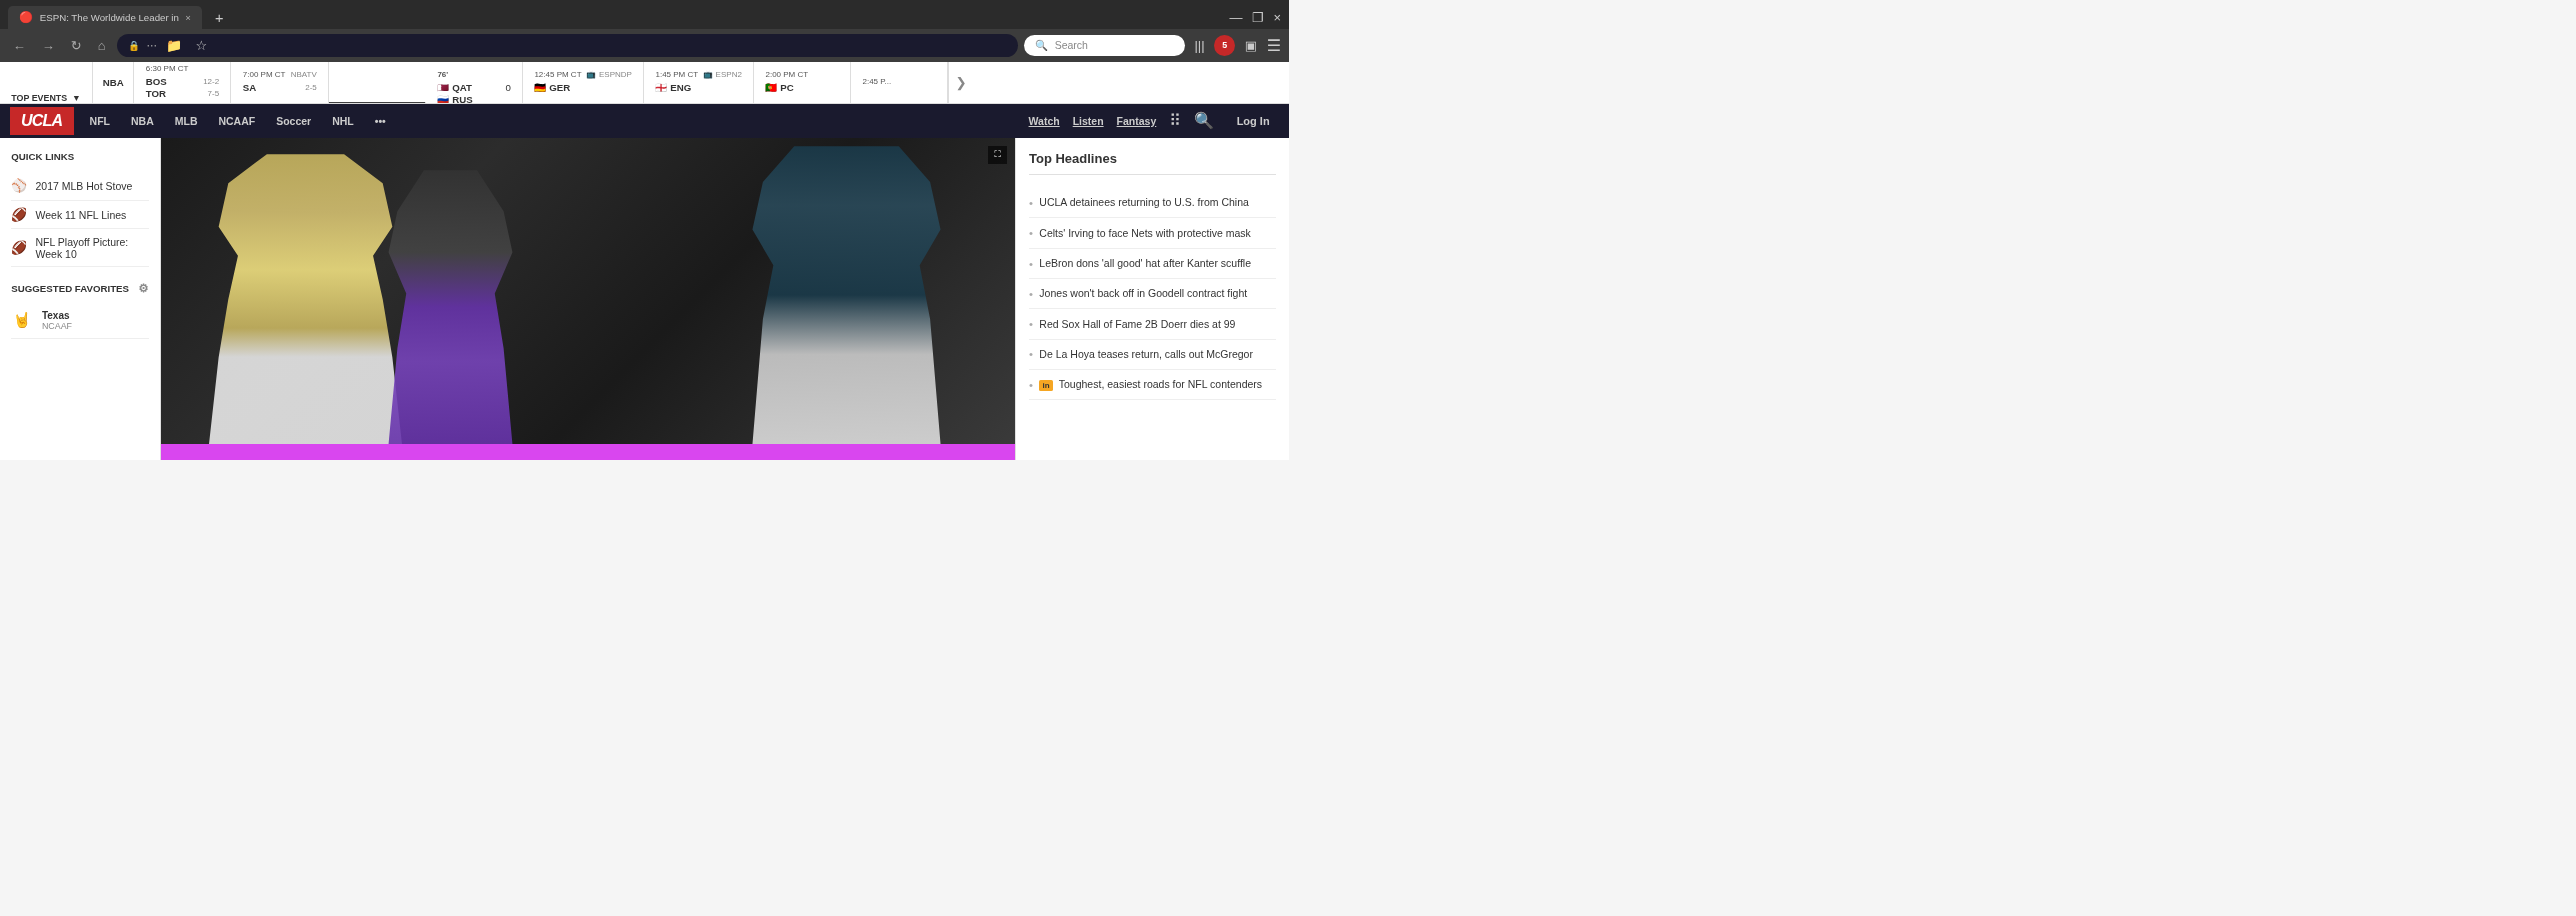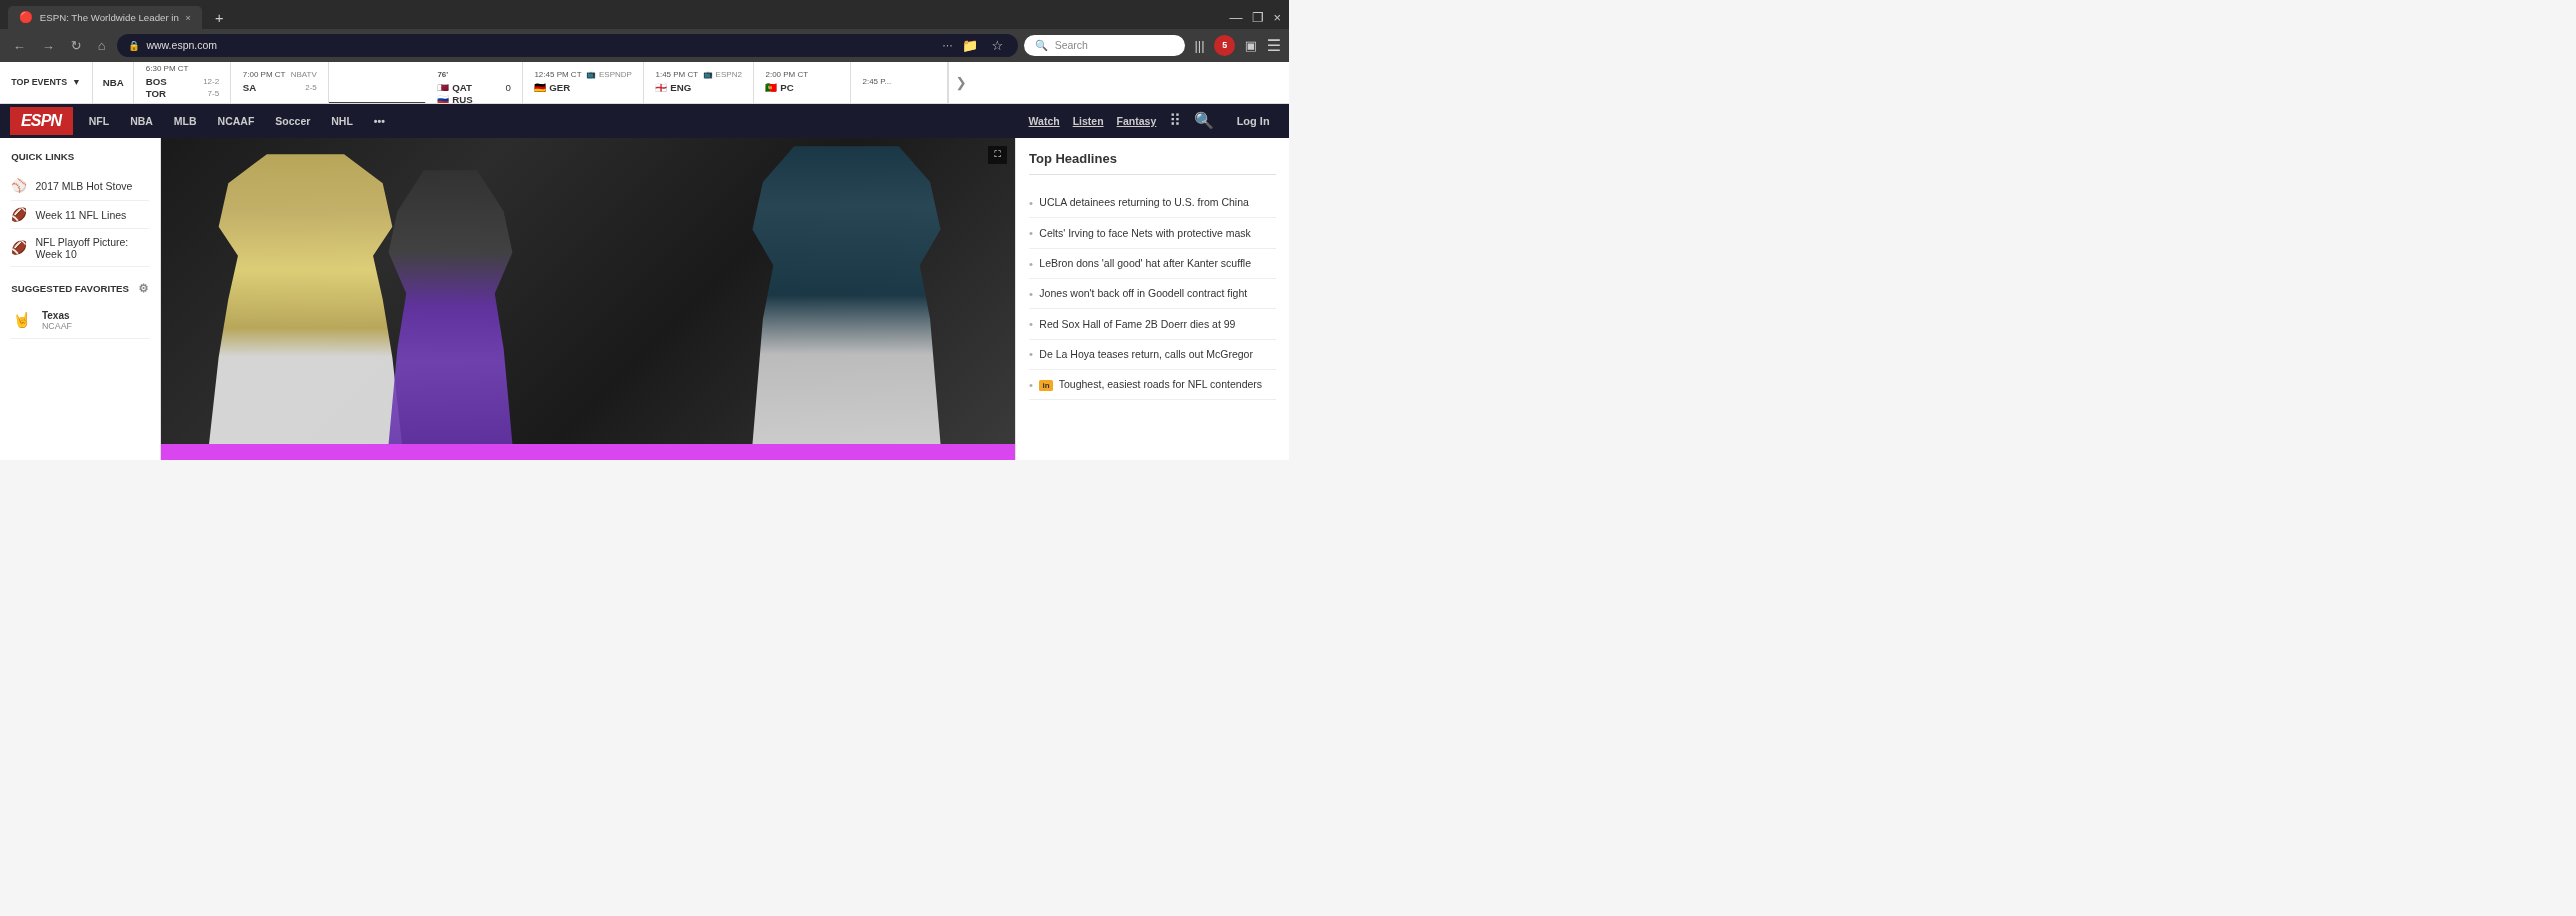--- a/index.html
+++ b/index.html
@@ -91,21 +91,21 @@
       background: #fff;
       border: none;
       border-right: 0.8px solid #ddd;
       padding: 0 11.3px;
       font-size: 8.9px;
       font-weight: bold;
       cursor: pointer;
       white-space: nowrap;
       color: #333;
       display: flex;
-      align-items: center;
+      align-items: flex-end;
       gap: 4.8px;
     }
     .nba-label {
       padding: 0 9.7px;
       background: #fff;
       border-right: 0.8px solid #ddd;
       font-size: 9.7px;
       font-weight: bold;
       color: #333;
       display: flex;
@@ -349,21 +349,20 @@
   </div>
 </div>
 
 <div class="browser-toolbar">
   <span class="nav-btn">←</span>
   <span class="nav-btn">→</span>
   <span class="nav-btn">↻</span>
   <span class="nav-btn">⌂</span>
   <div class="address-bar">
     <span class="lock-icon">🔒</span>
-    <span class="url">www.espn.com</span>
     <span class="menu-dots">⋯</span>
     <span class="toolbar-icon">📁</span>
     <span class="toolbar-icon">☆</span>
   </div>
   <div class="search-bar">
     <span>🔍</span>
     <span>Search</span>
   </div>
   <div class="toolbar-right">
     <span class="toolbar-icon">|||</span>
@@ -442,21 +441,21 @@
   </div>
 
   <div class="score-item">
     <div class="time">2:45 P...</div>
   </div>
 
   <button class="scroll-btn">❯</button>
 </div>
 
 <div class="nav-bar">
-  <div class="espn-logo">ESPN</div>
+  <div class="espn-logo">UCLA</div>
   <div class="nav-links">
     <span class="nav-link">NFL</span>
     <span class="nav-link">NBA</span>
     <span class="nav-link">MLB</span>
     <span class="nav-link">NCAAF</span>
     <span class="nav-link">Soccer</span>
     <span class="nav-link">NHL</span>
     <span class="nav-link">•••</span>
   </div>
   <div class="nav-right">

